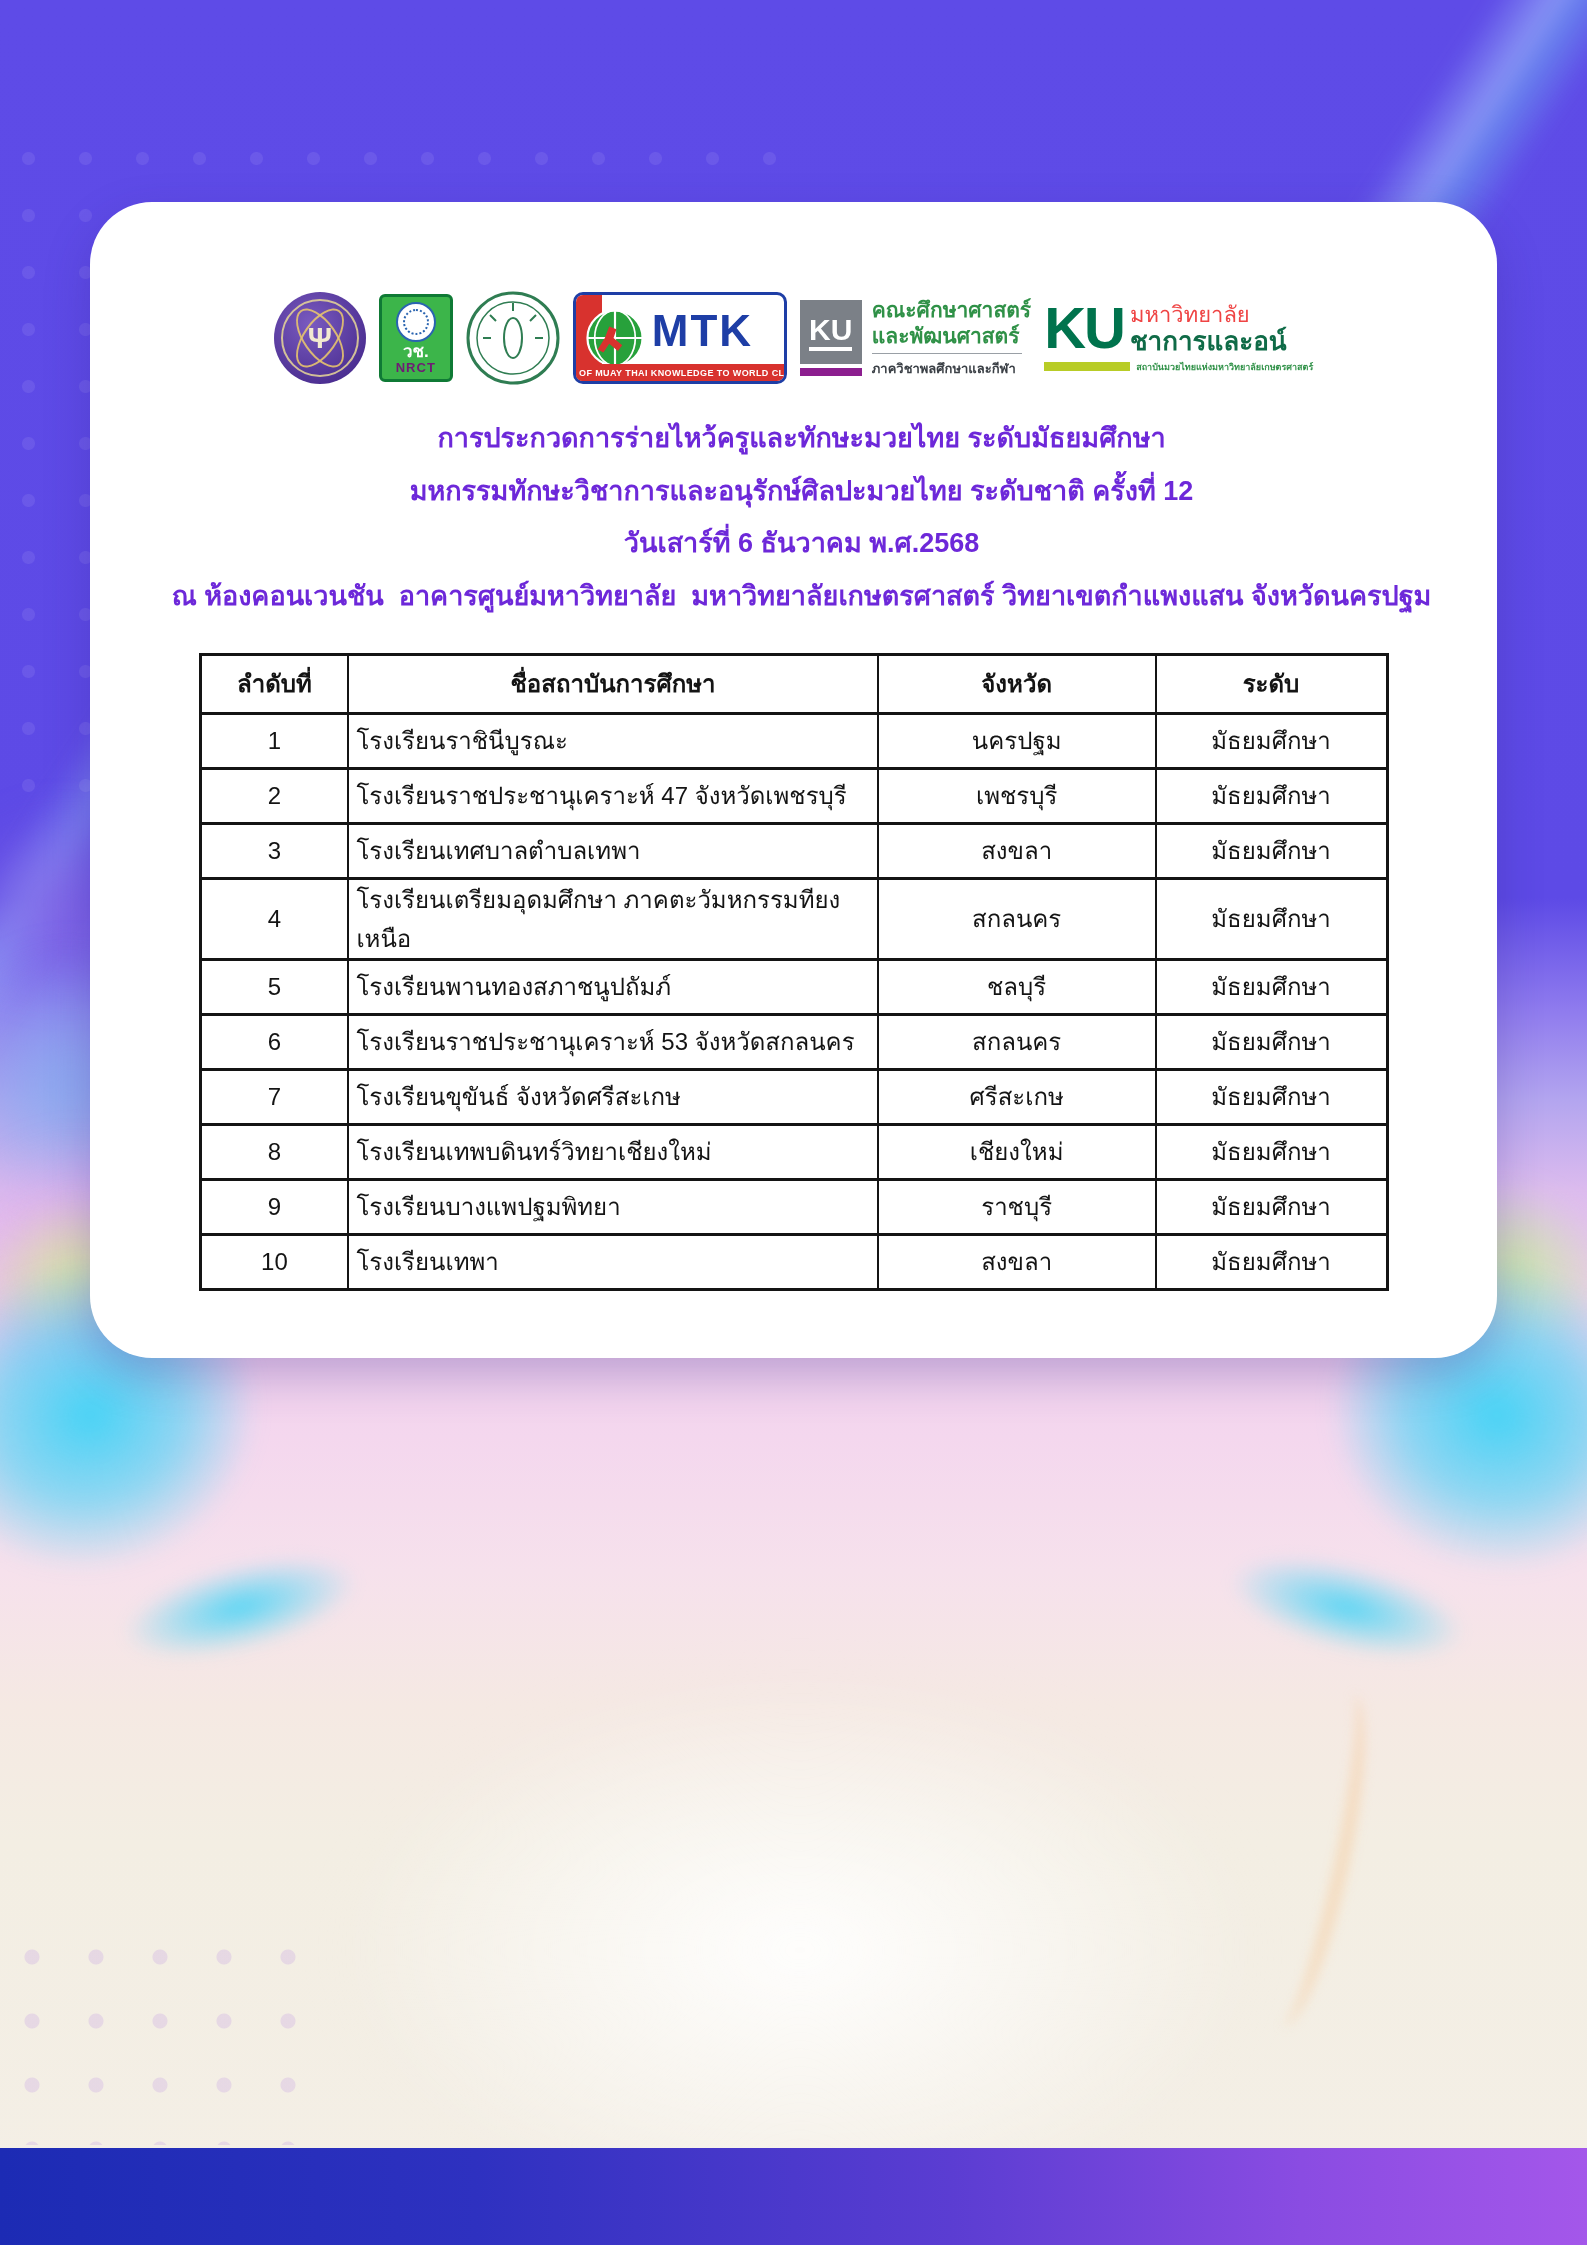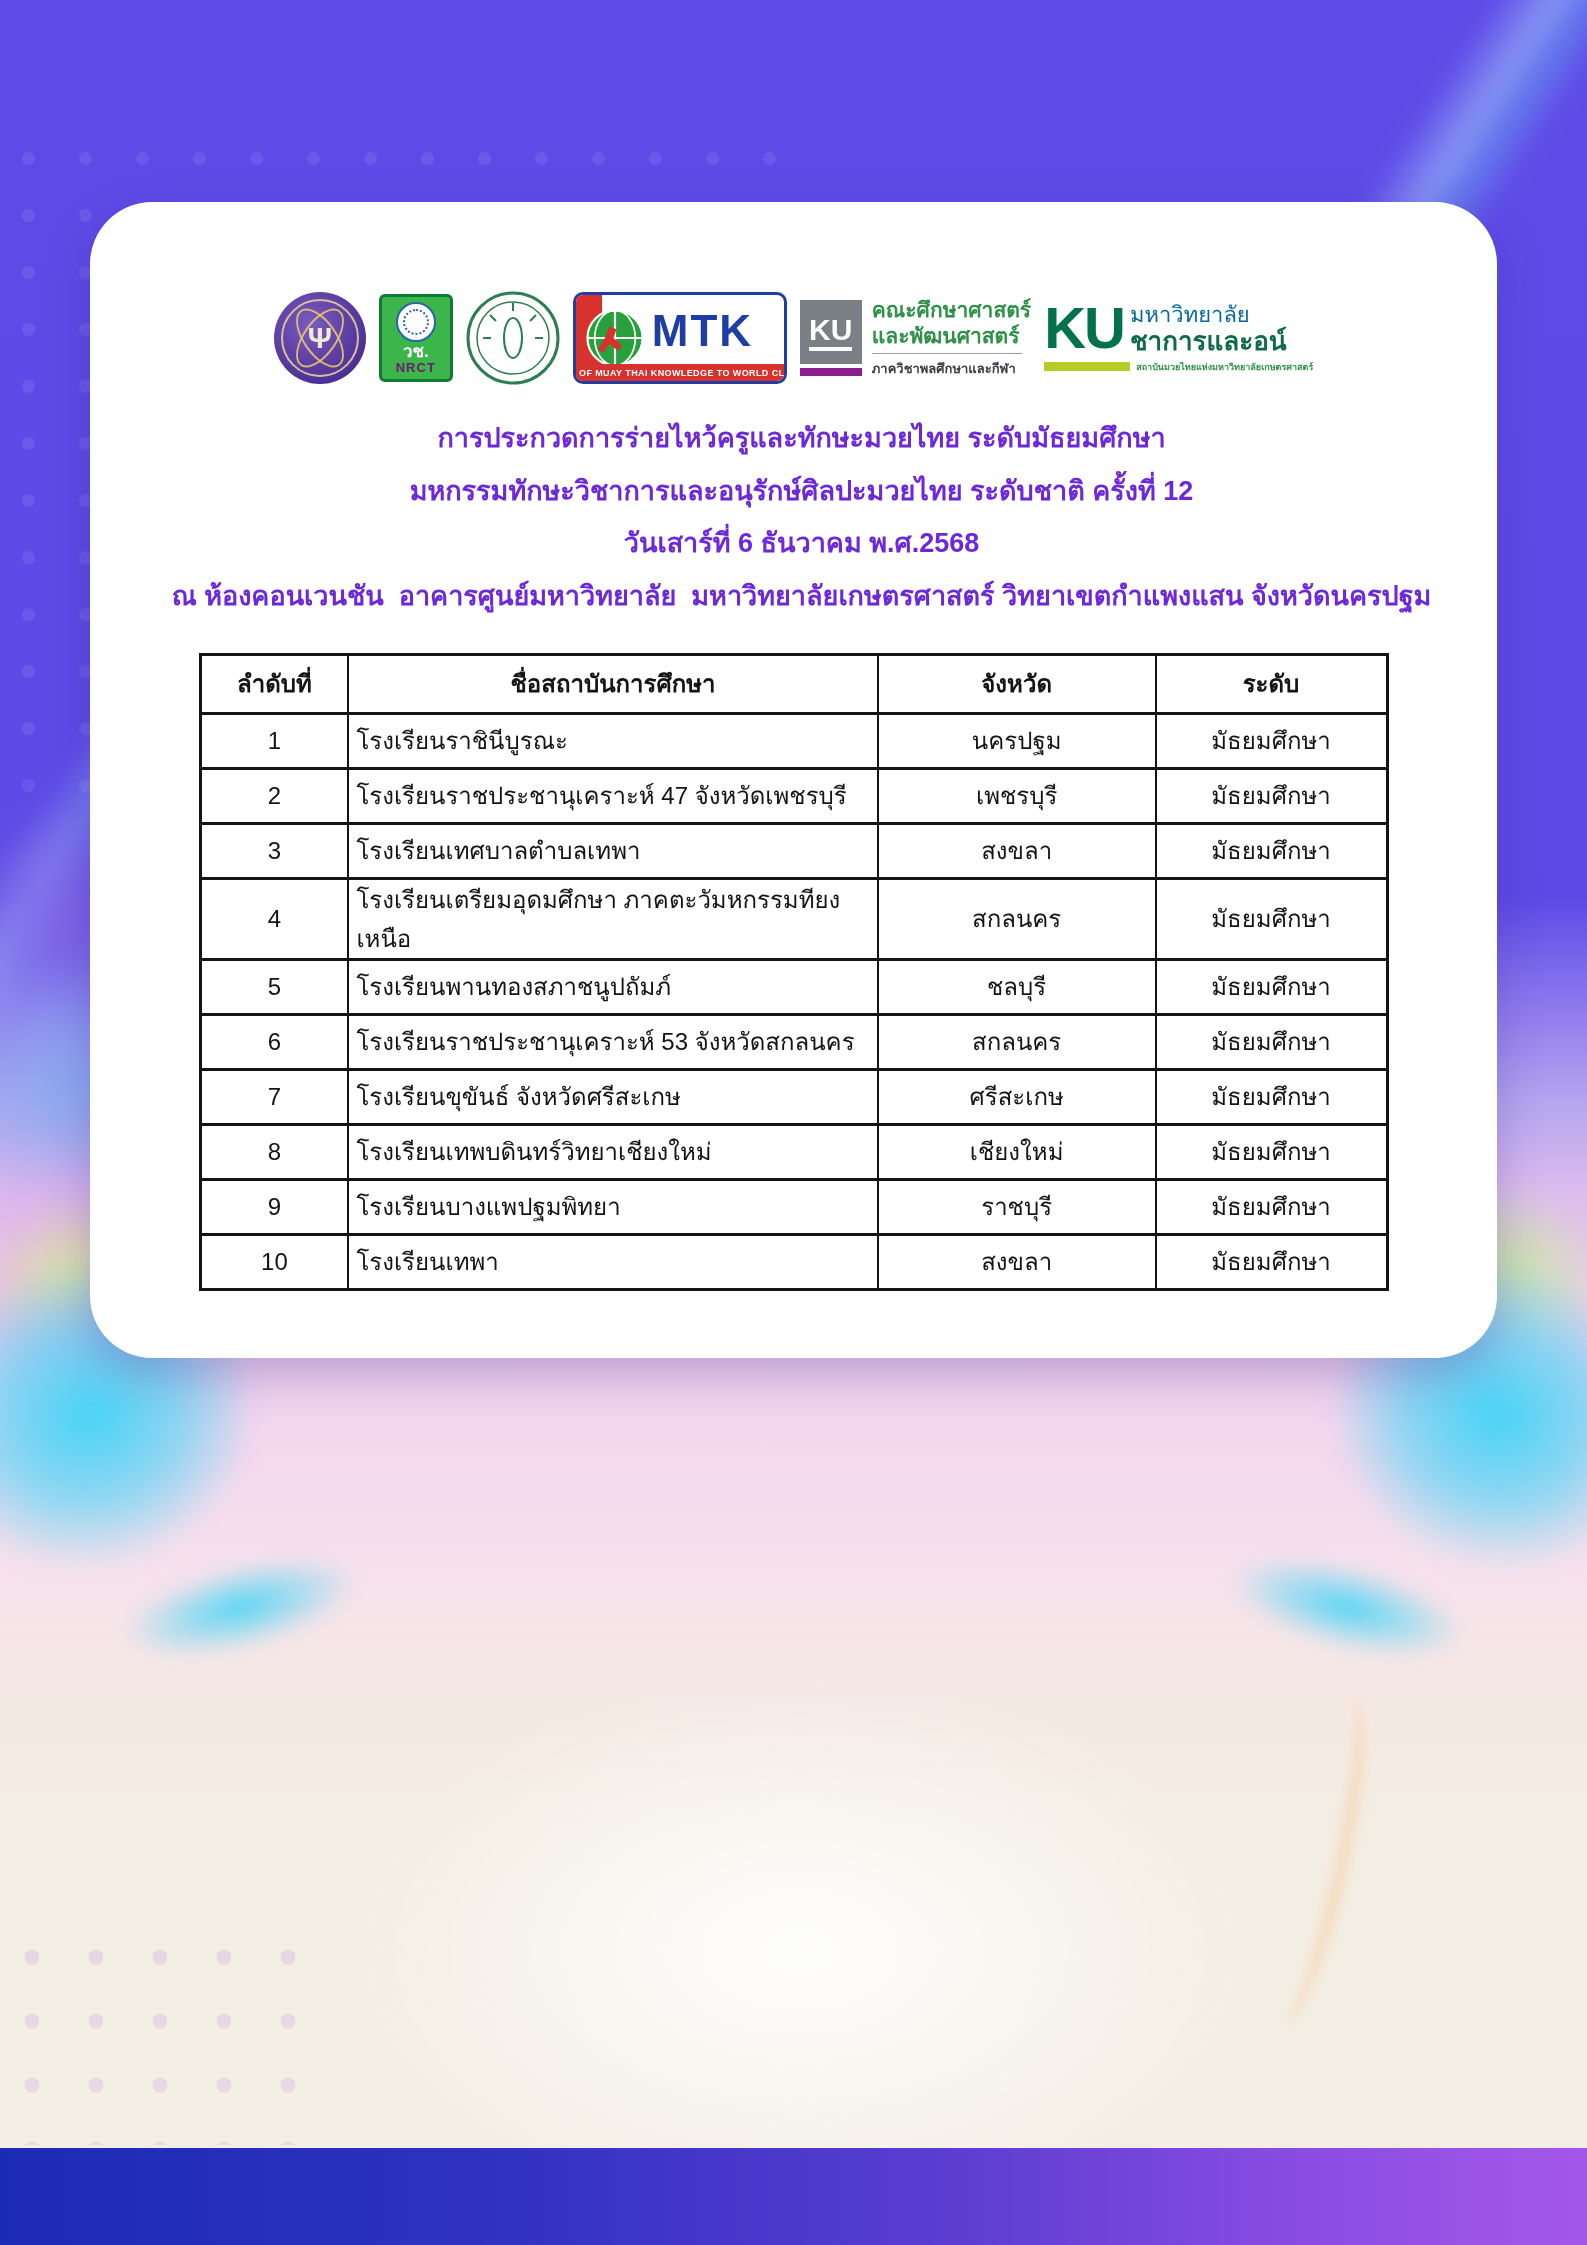--- a/index.html
+++ b/index.html
@@ -98,21 +98,21 @@
   .ku-box span{color:#fff;font-weight:bold;font-size:30px;border-bottom:4px solid #fff;line-height:1.15;}
   .ku-purple-bar{width:62px;height:8px;background:#8c1e8f;}
   .ku-edu-text{display:flex;flex-direction:column;}
   .ku-edu-l1,.ku-edu-l2{color:#2f9147;font-weight:bold;font-size:21px;line-height:1.25;}
   .ku-edu-rule{width:150px;height:1px;background:#9aa0a6;margin:4px 0;}
   .ku-edu-l3{color:#3a3f45;font-size:13px;font-weight:bold;}
   .ku-main{display:flex;flex-direction:column;flex:0 0 auto;}
   .ku-main-top{display:flex;align-items:flex-start;gap:6px;}
   .ku-main-ku{color:#00734d;font-weight:bold;font-size:58px;line-height:0.9;letter-spacing:-2px;}
   .ku-main-lines{display:flex;flex-direction:column;}
-  .ku-main-l1{color:#0369a1;font-size:22px;line-height:1.15;}
+  .ku-main-l1{color:#ef4444;font-size:22px;line-height:1.15;}
   .ku-main-l2{color:#0f6b47;font-weight:bold;font-size:26px;line-height:1.1;}
   .ku-main-bottom{display:flex;align-items:center;gap:6px;margin-top:4px;}
   .ku-chartreuse{width:86px;height:9px;background:#b8cc26;}
   .ku-main-l3{color:#2f9147;font-size:9px;font-weight:bold;white-space:nowrap;}
   
   .titles{margin-top:22px;text-align:center;color:#6d28d9;margin-left:16px;}
   .title-line{font-weight:bold;font-size:27px;line-height:1.95;white-space:pre;}
   
   .school-table{
     width:1190px;margin:30px auto 0;border-collapse:collapse;

